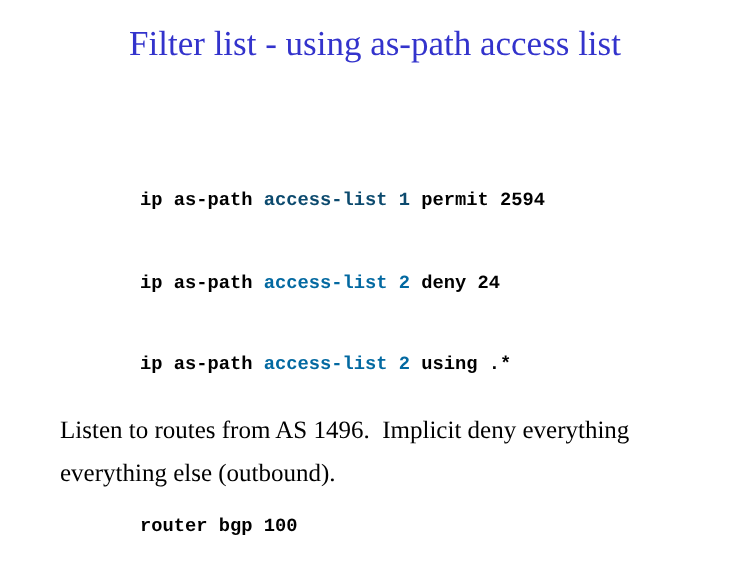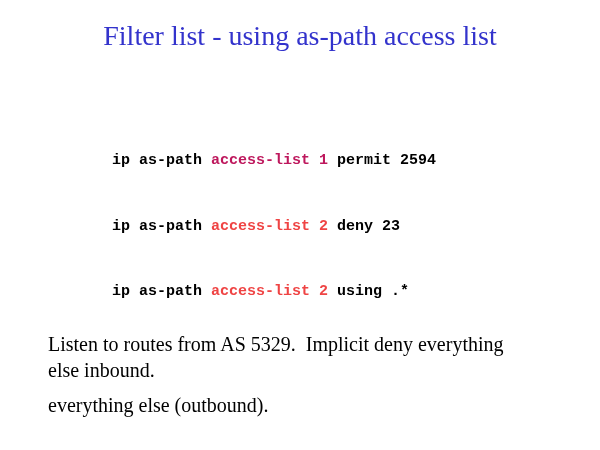--- a/index.html
+++ b/index.html
@@ -33,22 +33,22 @@
     left: 112px;
     font-family: "Liberation Mono", "DejaVu Sans Mono", monospace;
     font-size: 15px;
     font-weight: bold;
     line-height: 21.7px;
     color: #000000;
     white-space: pre;
   }
   .code-line { white-space: pre; }
   .code-line.blank { height: 21.7px; }
-  .tok-blue { color: #be185d; }
-  .tok-red  { color: #ef4444; }
+  .tok-blue { color: #0c4a6e; }
+  .tok-red  { color: #0369a1; }
   .notes {
     position: absolute;
     left: 48px;
     top: 331px;
     width: 520px;
     font-family: "Liberation Serif", serif;
     font-size: 20px;
     line-height: 26px;
     color: #000000;
   }
@@ -57,31 +57,31 @@
 </style>
 </head>
 <body>
 
 <div class="slide">
 
   <div class="slide-title">Filter list - using as-path access list</div>
 
   <div class="code-block">
     <div class="code-line"><span>ip as-path </span><span class="tok-blue">access-list 1</span><span> permit 2594</span></div>
-    <div class="code-line"><span>ip as-path </span><span class="tok-red">access-list 2</span><span> deny 23</span></div>
+    <div class="code-line"><span>ip as-path </span><span class="tok-red">access-list 2</span><span> deny 24</span></div>
     <div class="code-line"><span>ip as-path </span><span class="tok-red">access-list 2</span><span> using .*</span></div>
     <div class="code-line blank"></div>
+    <div class="code-line"><span>router bgp 100</span></div>
     
     
     
   </div>
 
   <div class="notes">
     <div class="note-para">
-      <div class="note-line">Listen to routes from AS 5329.  Implicit deny everything</div>
-      <div class="note-line">else inbound.</div>
+      <div class="note-line">Listen to routes from AS 1496.  Implicit deny everything</div>
     </div>
     <div class="note-para">
       <div class="note-line">everything else (outbound).</div>
     </div>
   </div>
 
 </div>
 
 </body></html>

